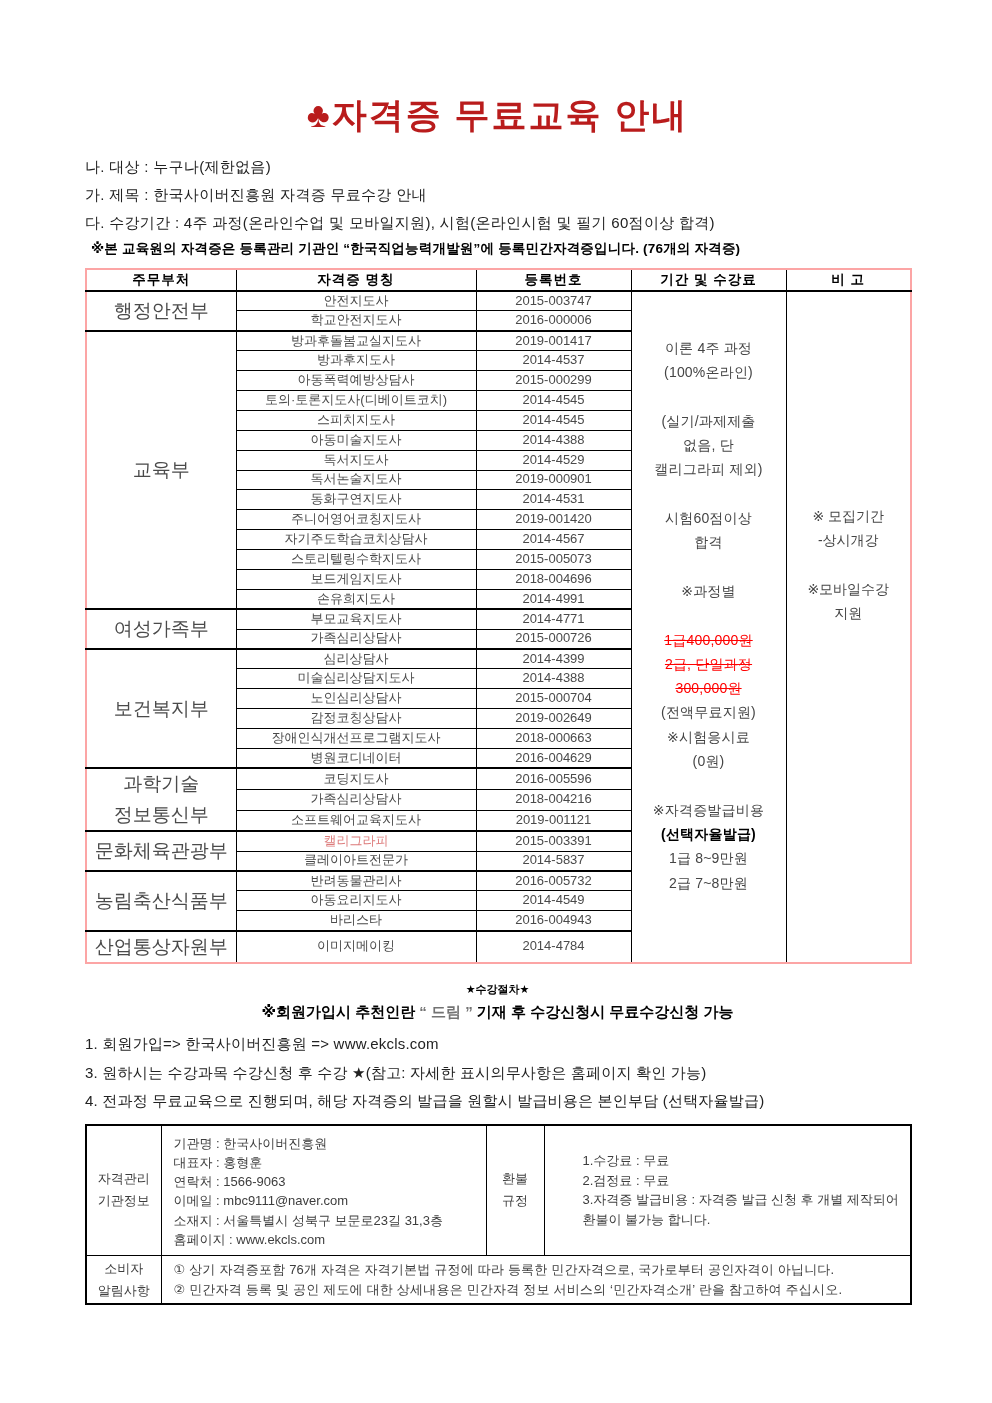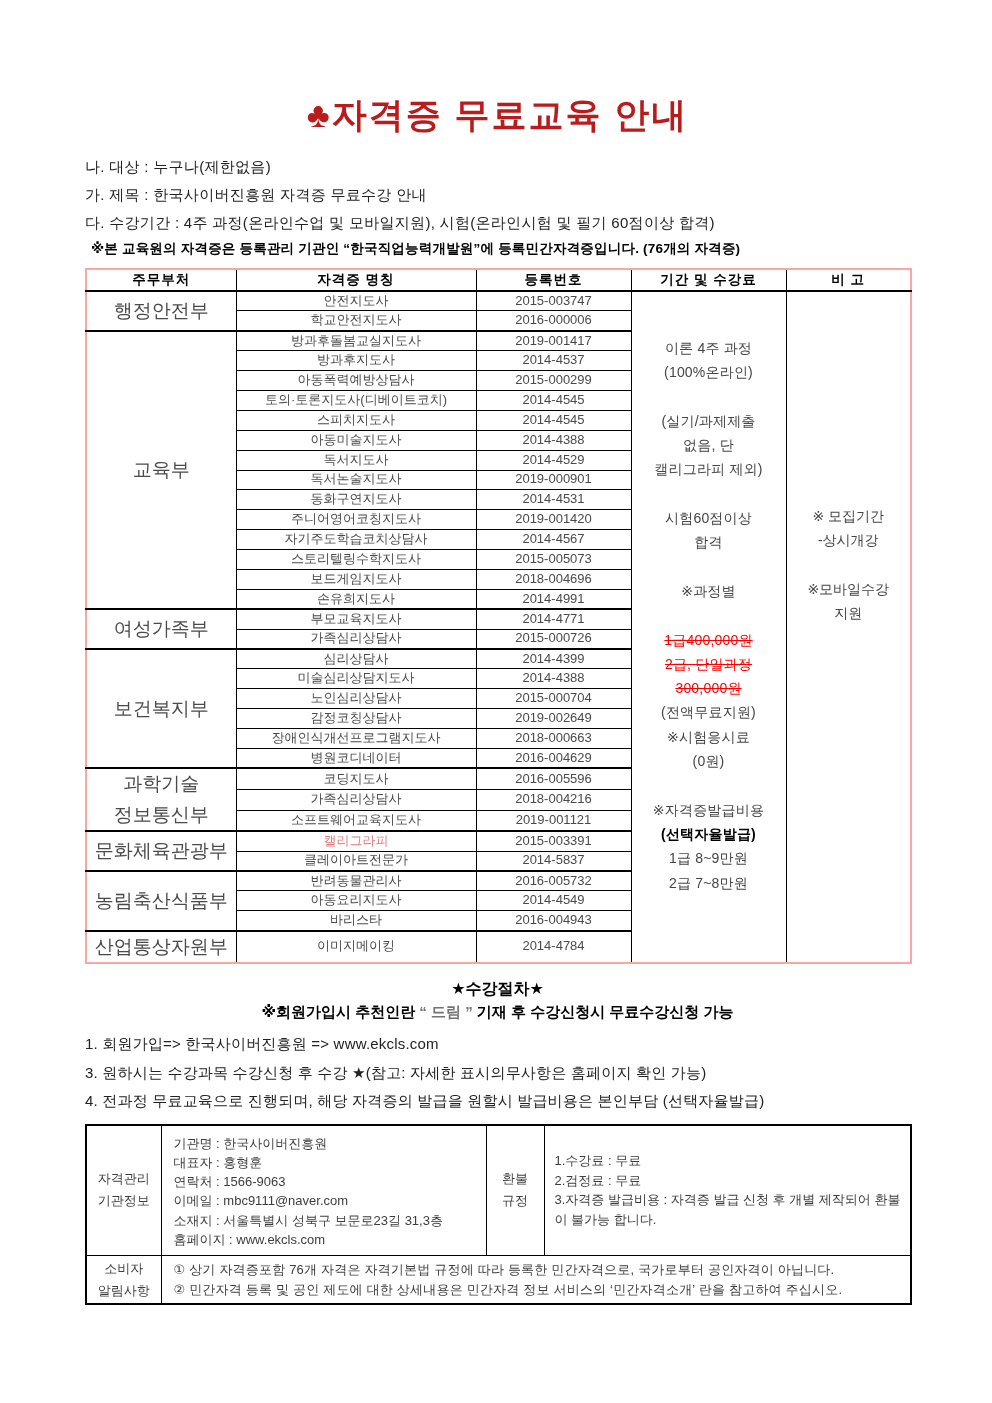--- a/index.html
+++ b/index.html
@@ -33,35 +33,35 @@
 
   .stack { font-size:14px; color:#454545; text-align:center; }
   .stack .blk + .blk { margin-top:24.3px; }
   .fee-stack { padding-top:44px; line-height:24.3px; letter-spacing:0.2px; }
   .note-stack { padding-top:212px; line-height:24.3px; }
   .strike { color:#ff0000; text-decoration:line-through; }
   .bold { font-weight:bold; color:#000; }
 
   
   .procedure { margin-top:14px; }
-  .proc-title { text-align:center; font-size:16px; font-weight:bold; color:#000; line-height:22px; }
+  .proc-title { text-align:center; font-size:11px; font-weight:bold; color:#000; line-height:22px; }
   .proc-sub { text-align:center; font-size:15px; font-weight:bold; color:#000; line-height:24px; }
   .red { color:#737373; }
   .steps { margin-top:6px; font-size:15px; color:#222; }
   .steps .step { line-height:28.5px; letter-spacing:0.2px; }
   .step .red-bold { color:#ff0000; font-weight:bold; }
 
   
   table.info { border-collapse:collapse; width:825px; table-layout:fixed;
                border:2px solid #000; margin-top:8px; font-size:13px; color:#3d3d3d; }
   table.info td { border:1px solid #000; vertical-align:middle; }
   table.info td.lbl { text-align:center; white-space:pre-line; line-height:22px; }
   .org-lines { padding:8px 10px 6px 12px; }
   .org-lines div { line-height:19.3px; }
-  .refund-lines { padding:6px 8px 6px 10px; }
+  .refund-lines { padding:6px 8px 6px 10px;margin-left:28px; }
   .refund-lines div { line-height:19.5px; }
   .notice-lines { padding:4px 0 4px 12px; }
   .notice-lines div { line-height:19.5px; letter-spacing:0.2px; }
 </style>
 </head>
 <body>
 
 <div class="page">
 
   <div class="doc-title">♣자격증 무료교육 안내</div>

